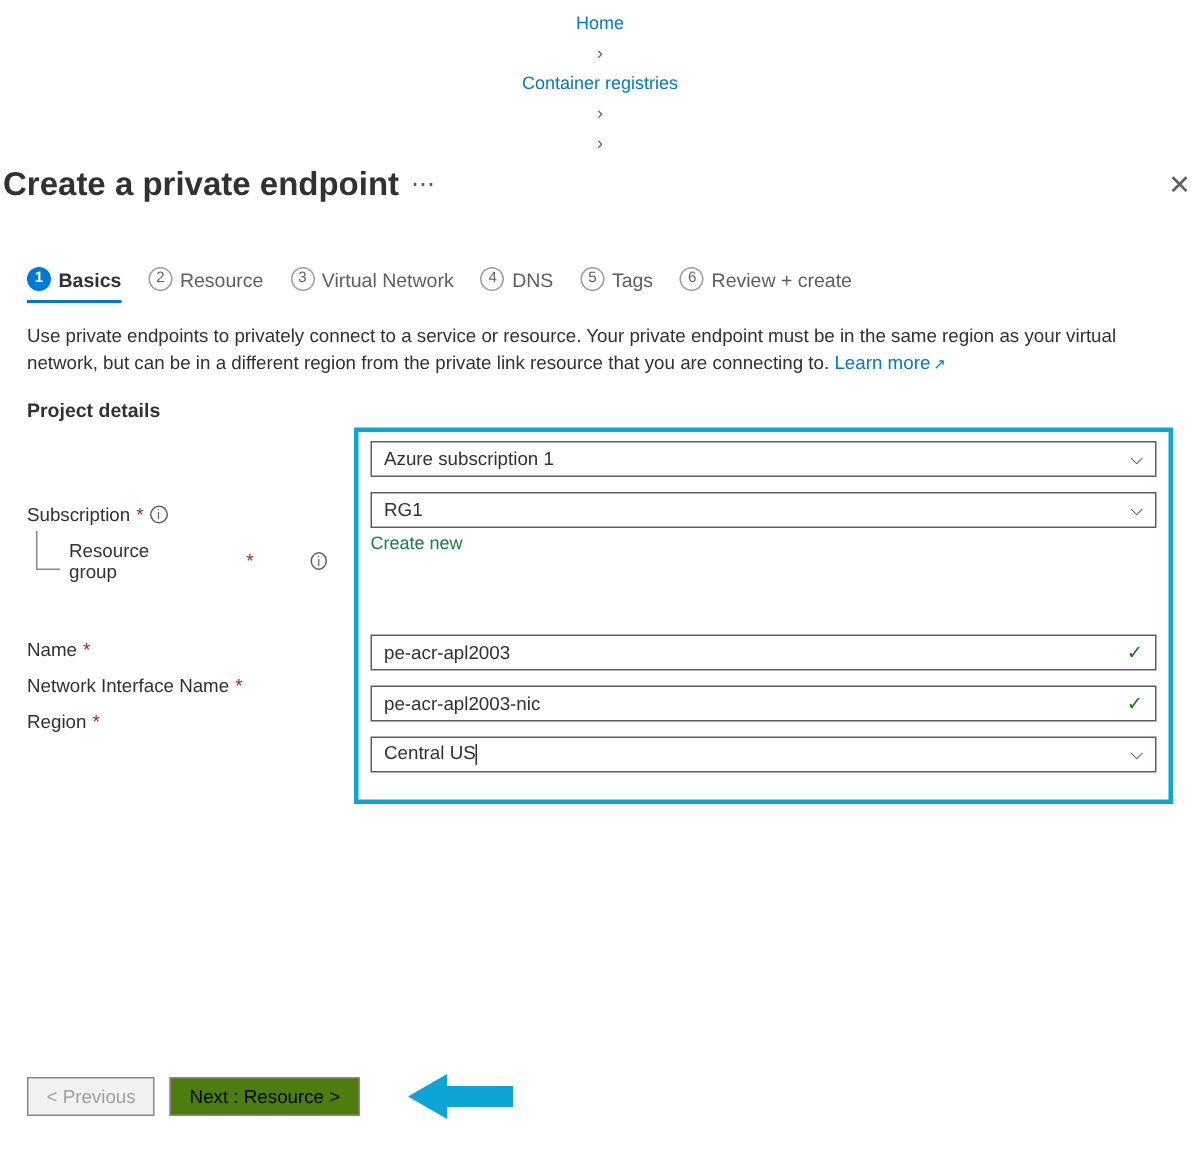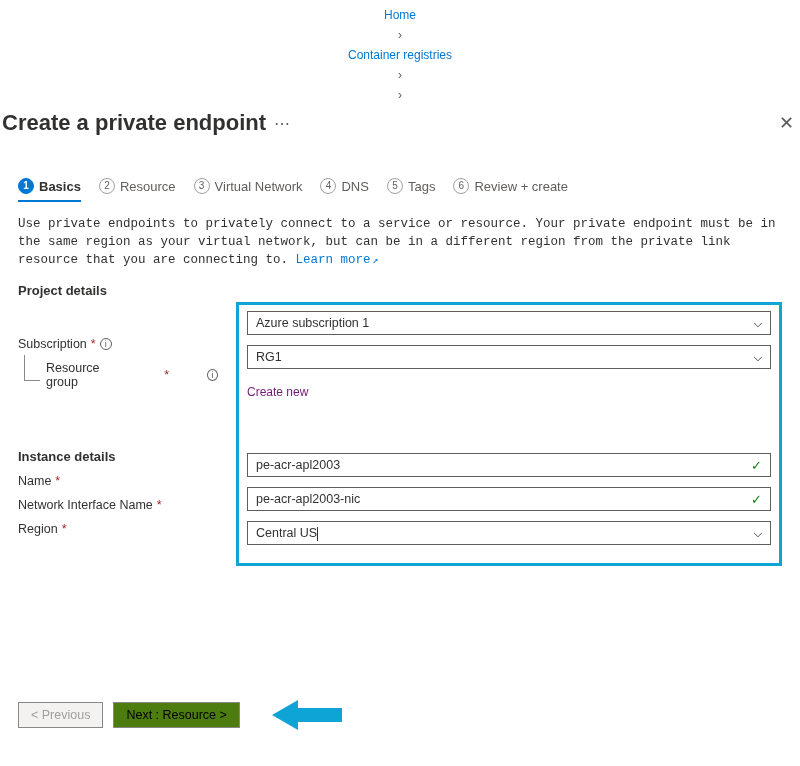--- a/index.html
+++ b/index.html
@@ -14,47 +14,47 @@
     .title-dots { color: #605e5c; padding-left: 8px; font-size: 16px; }
     .close-btn { font-size: 18px; color: #605e5c; cursor: pointer; padding: 4px; font-weight: 300; }
     
     .tabs { display: flex; gap: 18px; padding: 0 18px; border-bottom: 1px solid transparent; margin-top: 20px; }
     .tab { display: flex; align-items: center; gap: 5px; padding: 6px 0; cursor: pointer; color: #605e5c; font-size: 13px; border-bottom: 2px solid transparent; }
     .tab.active { color: #323130; font-weight: 600; border-bottom: 2px solid #0078d4; }
     .tab-num { display: inline-flex; align-items: center; justify-content: center; width: 16px; height: 16px; border-radius: 50%; border: 1px solid #a19f9d; font-size: 10px; color: #605e5c; line-height: 1; }
     .tab.active .tab-num { background: #0078d4; border-color: #0078d4; color: #fff; }
     
     .content { padding: 12px 18px 0; }
-    .desc { font-size: 12.5px; color: #323130; line-height: 1.45; margin-bottom: 14px; font-family: Liberation Mono, monospace; }
+    .desc { font-size: 12.5px; color: #323130; line-height: 1.45; margin-bottom: 14px; }
     .desc a { color: #0078d4; text-decoration: none; }
     .ext-icon { font-size: 10px; margin-left: 2px; }
     
     .section-title { font-size: 13px; font-weight: 600; margin-bottom: 10px; margin-top: 2px; }
     
     .highlight-box { border: 3px solid #0ea5d6; padding: 6px 8px 18px; margin: -6px 0 8px 0; }
     
     .form-row { display: flex; align-items: center; margin-bottom: 10px; }
     .form-row.indent { padding-left: 28px; position: relative; }
     .indent-line { position: absolute; left: 6px; top: -6px; bottom: 8px; width: 16px; border-left: 1px solid #8a8886; border-bottom: 1px solid #8a8886; }
     .form-label { width: 200px; font-size: 12.5px; flex-shrink: 0; display: flex; align-items: center; gap: 4px; }
     .form-row.indent .form-label { width: 172px; gap: 38px; }
     .req { color: #a4262c; }
     .info-icon { display: inline-flex; width: 12px; height: 12px; border: 1px solid #605e5c; border-radius: 50%; align-items: center; justify-content: center; font-size: 9px; color: #605e5c; }
     
     .form-control { flex: 1; position: relative; }
     .select-box, .input-box { width: 100%; height: 24px; border: 1px solid #605e5c; padding: 0 24px 0 8px; font-size: 12.5px; background: #fff; position: relative; display: flex; align-items: center; }
     .chevron-icon { position: absolute; right: 8px; top: 50%; transform: translateY(-50%); font-size: 11px; color: #323130; }
     .check-icon { position: absolute; right: 8px; top: 50%; transform: translateY(-50%); font-size: 13px; color: #107c10; }
-    .create-new { color: #701a75; font-size: 12px; margin-top: 16px; cursor: pointer; display: inline-block; }
+    .create-new { color: #15803d; font-size: 12px; margin-top: 3px; cursor: pointer; display: inline-block; }
     
     .cursor-bar::after { content: ""; display: inline-block; width: 1px; height: 14px; background: #323130; vertical-align: middle; }
     
     .spacer-instance { height: 28px; }
     
-    .footer { position: fixed; left: 0; bottom: 16px; width: 800px; padding: 12px 18px 18px; background: #fff; display: flex; align-items: center; gap: 10px; }
+    .footer { position: fixed; left: 0; bottom: 0; width: 800px; padding: 12px 18px 18px; background: #fff; display: flex; align-items: center; gap: 10px; }
     .btn { height: 26px; padding: 0 12px; font-size: 12.5px; border: 1px solid #8a8886; background: #4d7c0f; cursor: pointer; }
     .btn.disabled { color: #a19f9d; cursor: default; background: #f3f2f1; }
     
     .arrow { margin-left: 22px; }
     .arrow svg { display: block; }
     
     .label-area { width: 218px; flex-shrink: 0; display: flex; align-items: center; }
     .controls-area { flex: 1; min-width: 0; }
   </style>
 </head>
@@ -123,21 +123,20 @@
         </div>
         <div class="form-row indent" style="margin-top:2px;">
           <span class="indent-line"></span>
           <div class="form-label">
             <span>Resource group</span>
               <span class="req">*</span>
             <span class="info-icon">i</span>
           </div>
         </div>
         <div class="spacer-instance"></div>
-        <div class="section-title" style="margin-top:22px;">Instance details</div>
         <div class="form-row">
           <div class="form-label">
             <span>Name</span>
               <span class="req">*</span>
           </div>
         </div>
         <div class="form-row">
           <div class="form-label">
             <span>Network Interface Name</span>
               <span class="req">*</span>

